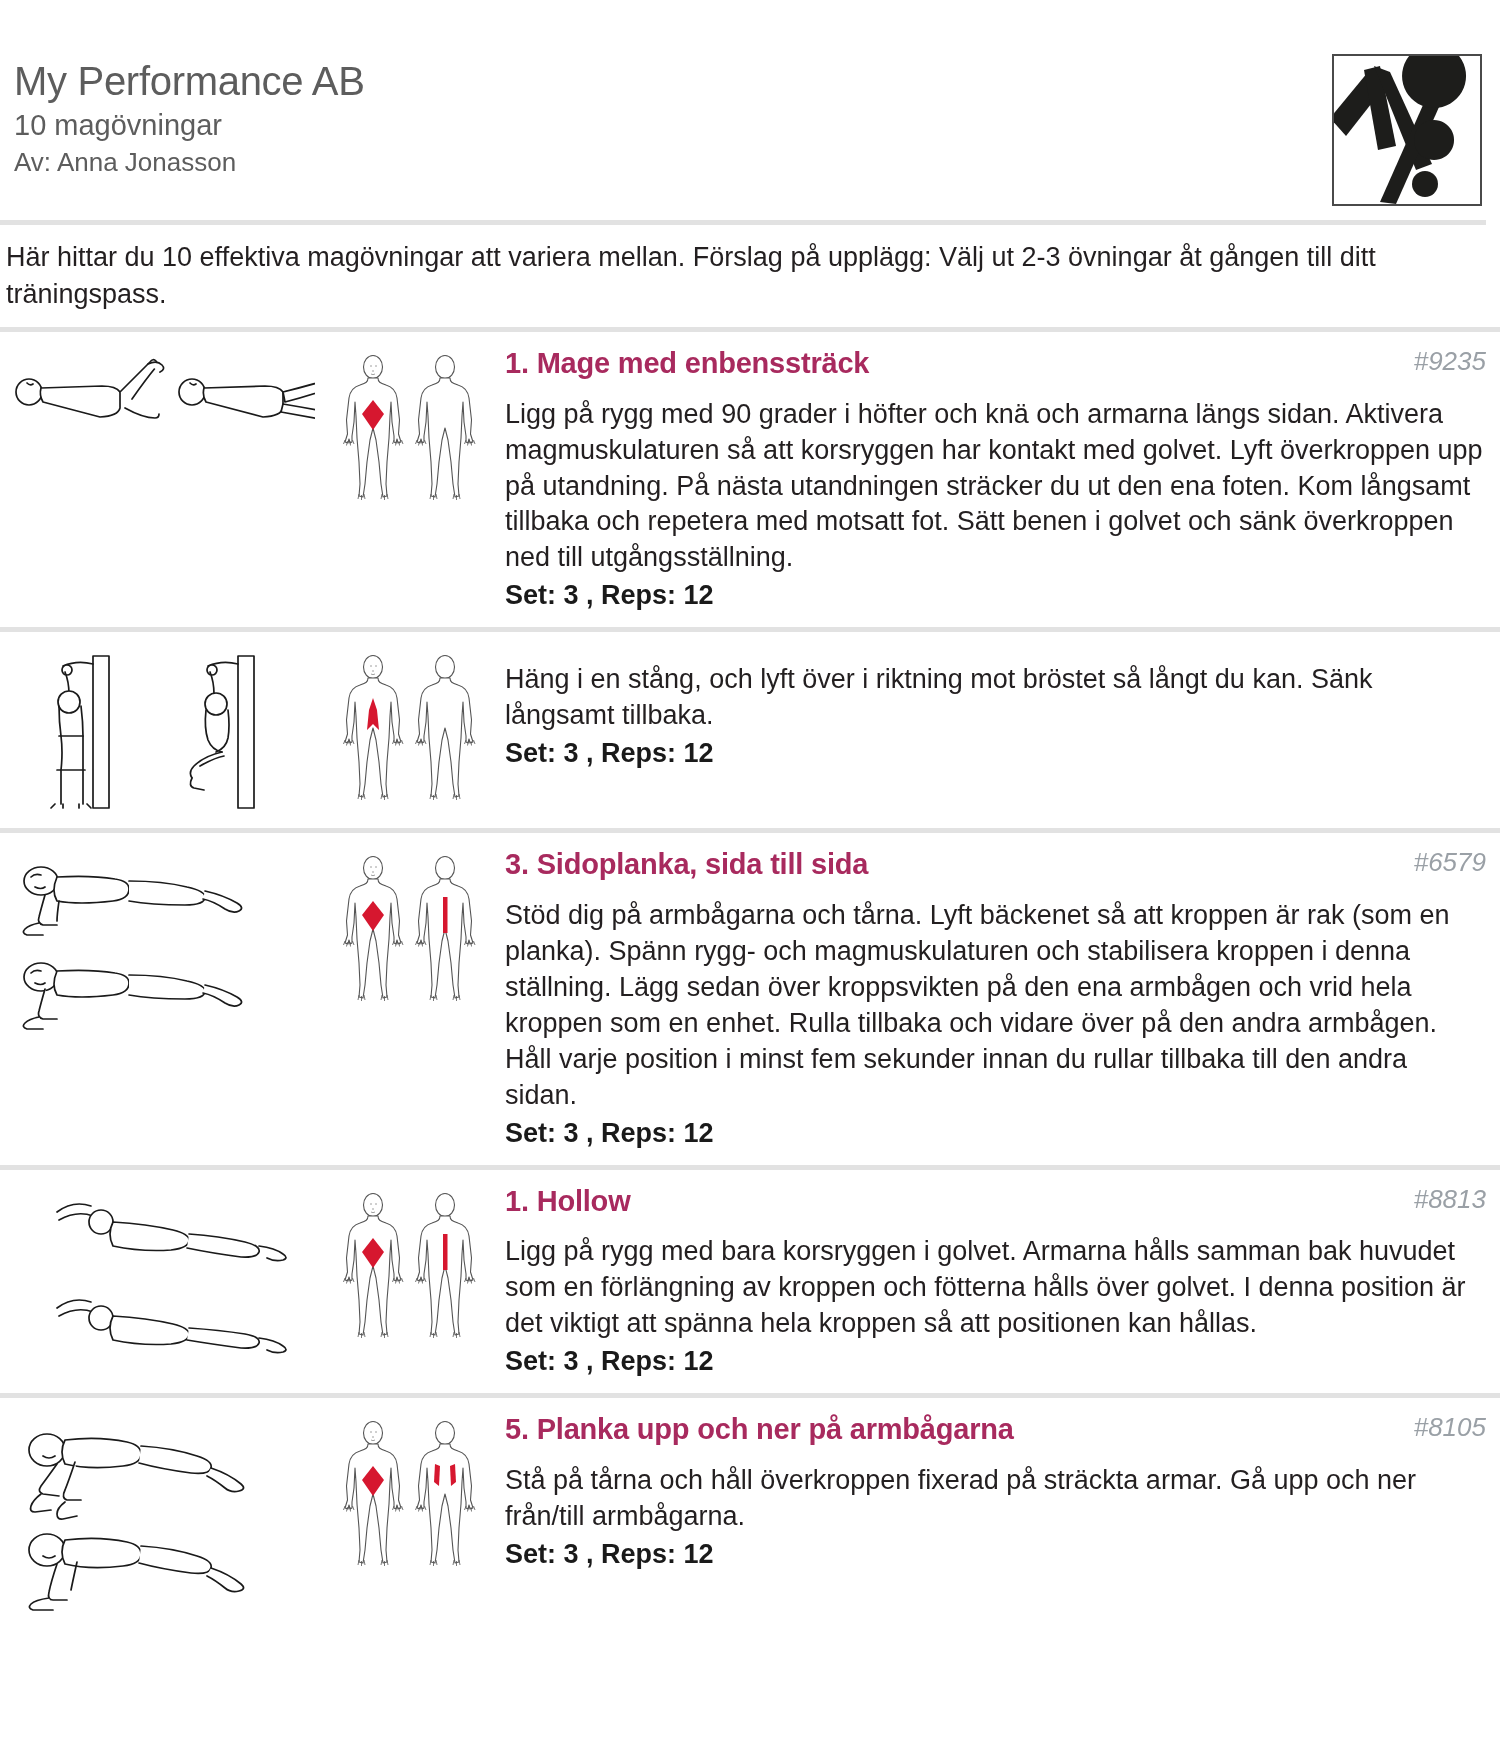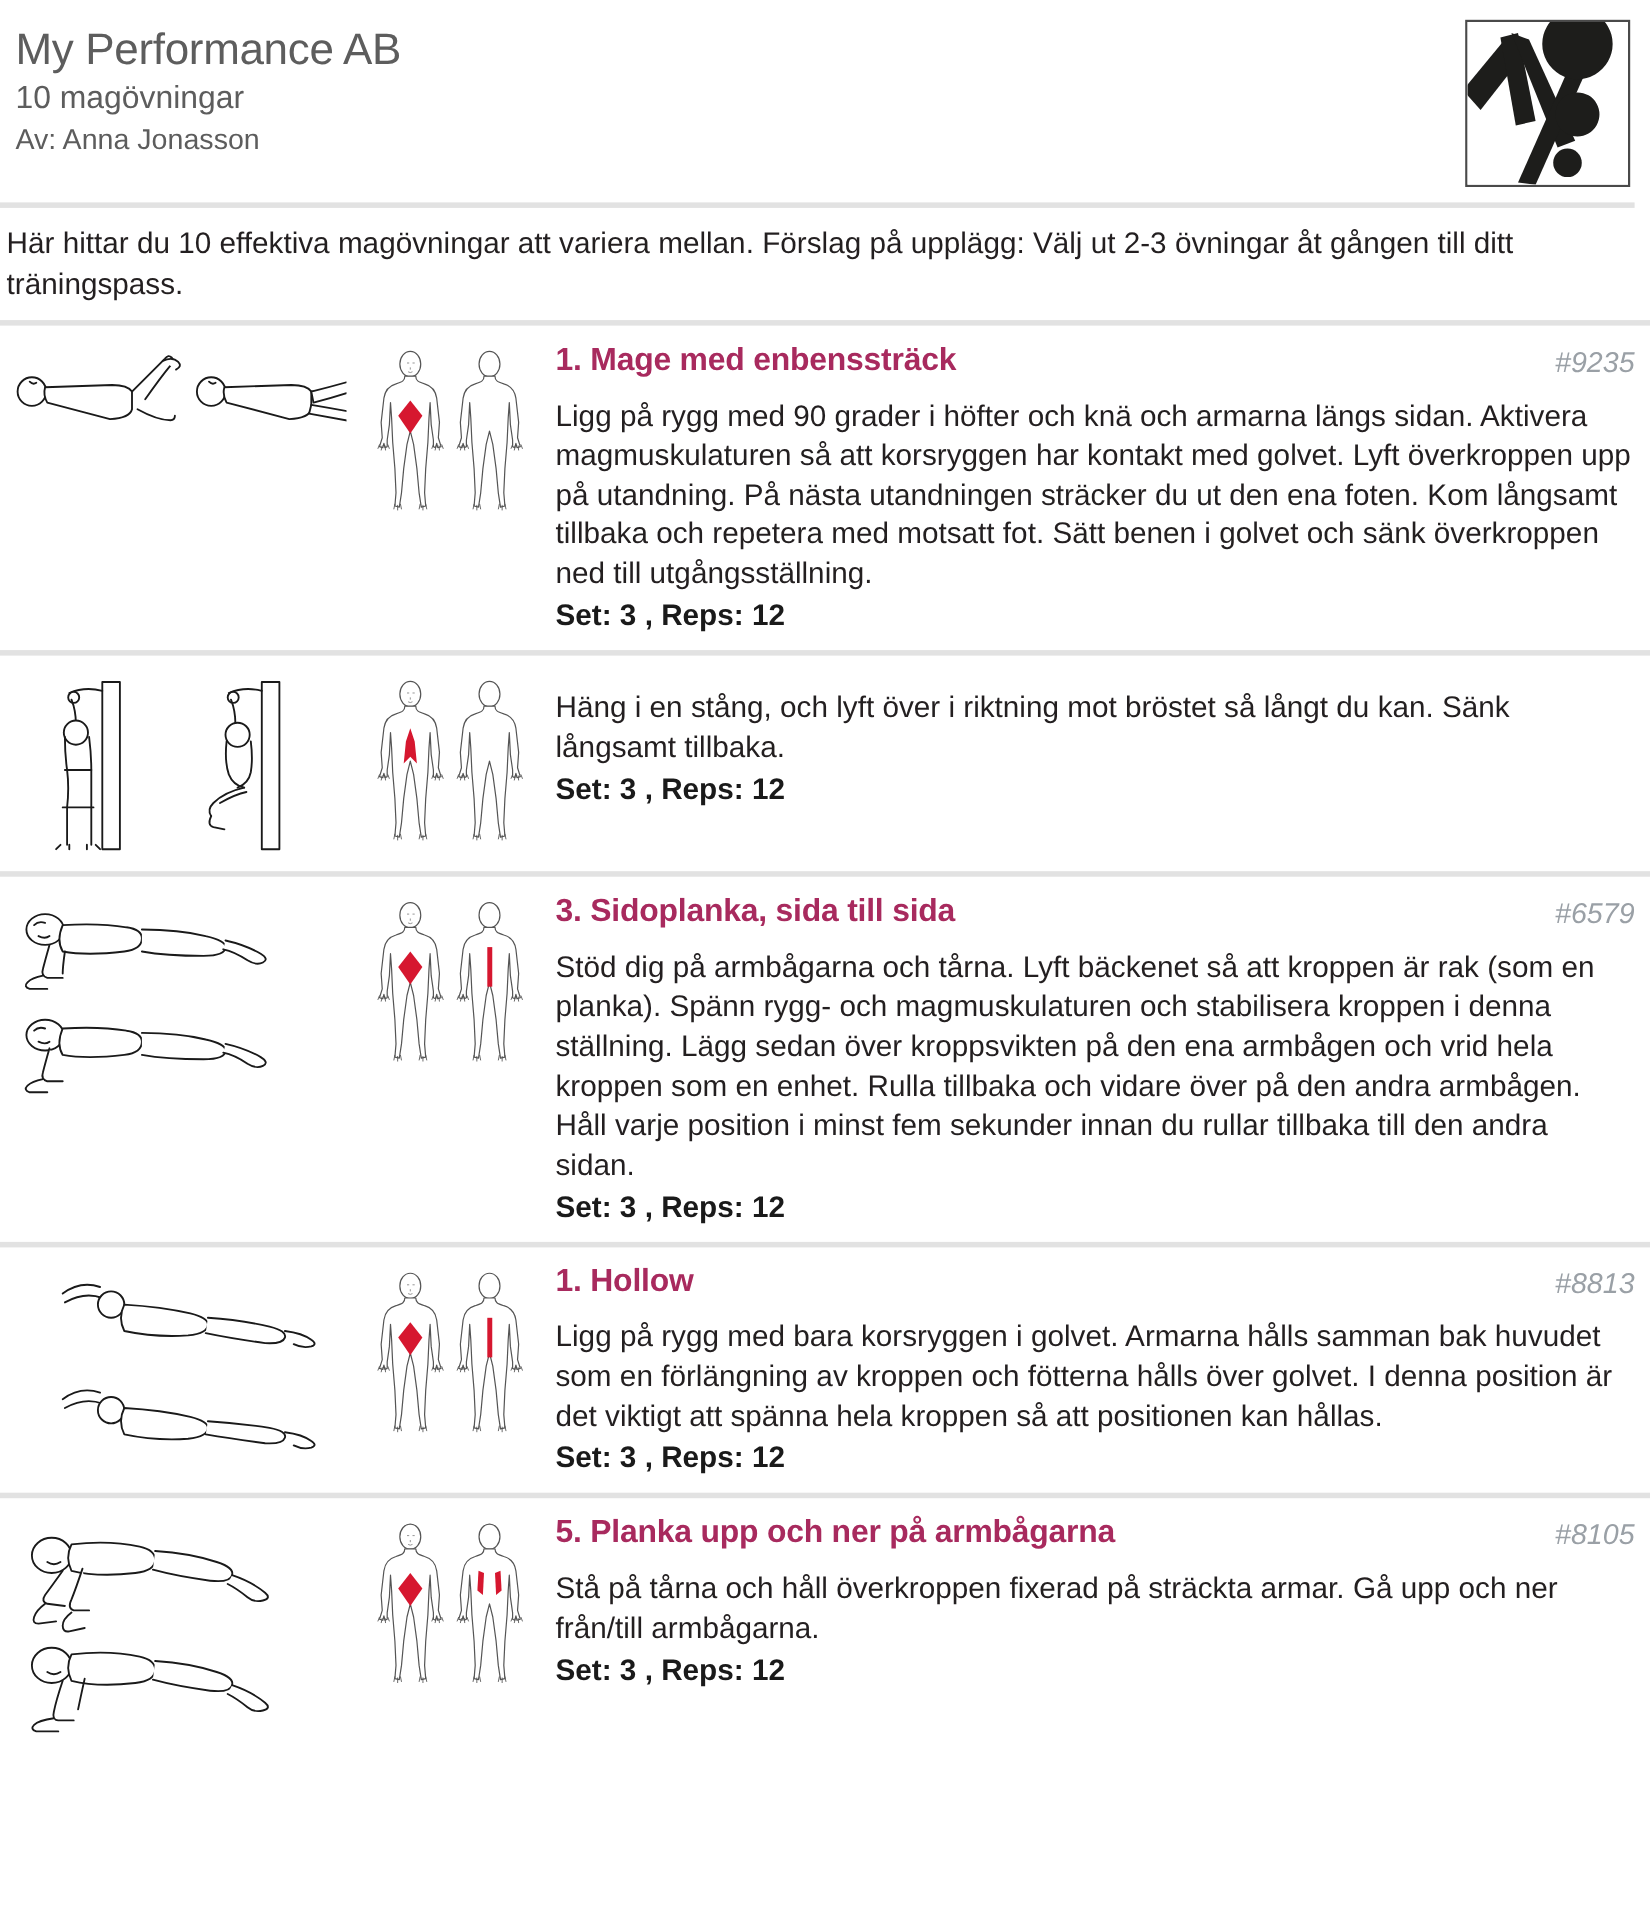--- a/index.html
+++ b/index.html
@@ -13,20 +13,21 @@
     color: #231f20;
     -webkit-font-smoothing: antialiased;
   }
 
   
   .header {
     display: flex;
     align-items: flex-start;
     justify-content: space-between;
     padding: 18px 18px 0 14px;
+    margin-top: 36px;
   }
   .header-left { padding-top: 6px; }
   .company-name {
     font-size: 40px;
     font-weight: 400;
     color: #5d5d5d;
     line-height: 1.05;
     letter-spacing: -0.3px;
   }
   .doc-title {
@@ -98,21 +99,21 @@
     padding-top: 8px;
   }
   .ex-body {
     flex: 1 1 auto;
     padding-right: 14px;
     position: relative;
     min-width: 0;
   }
   .ex-head {
     display: flex;
-    align-items: flex-end;
+    align-items: flex-start;
     justify-content: space-between;
     gap: 14px;
   }
   .ex-title {
     font-size: 29px;
     font-weight: bold;
     color: #a82a5e;
     line-height: 1.2;
     letter-spacing: -0.2px;
   }

